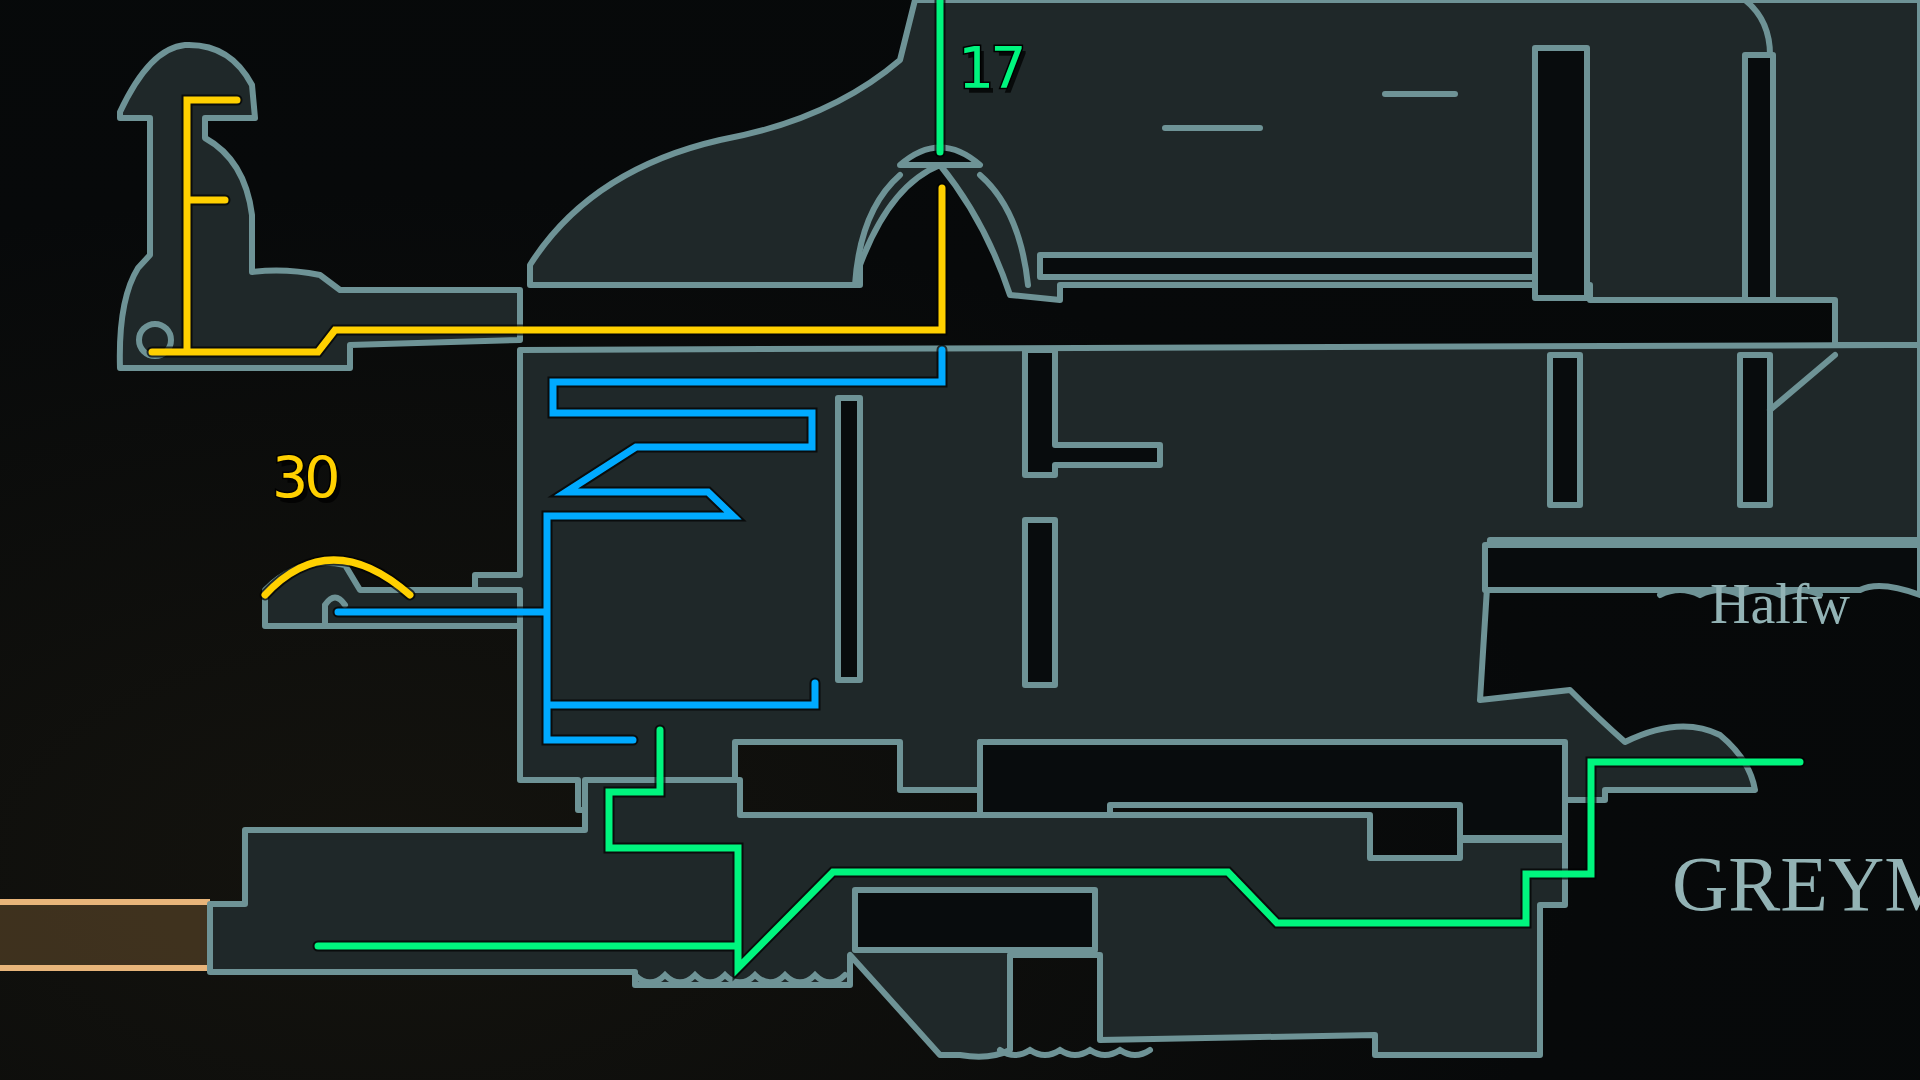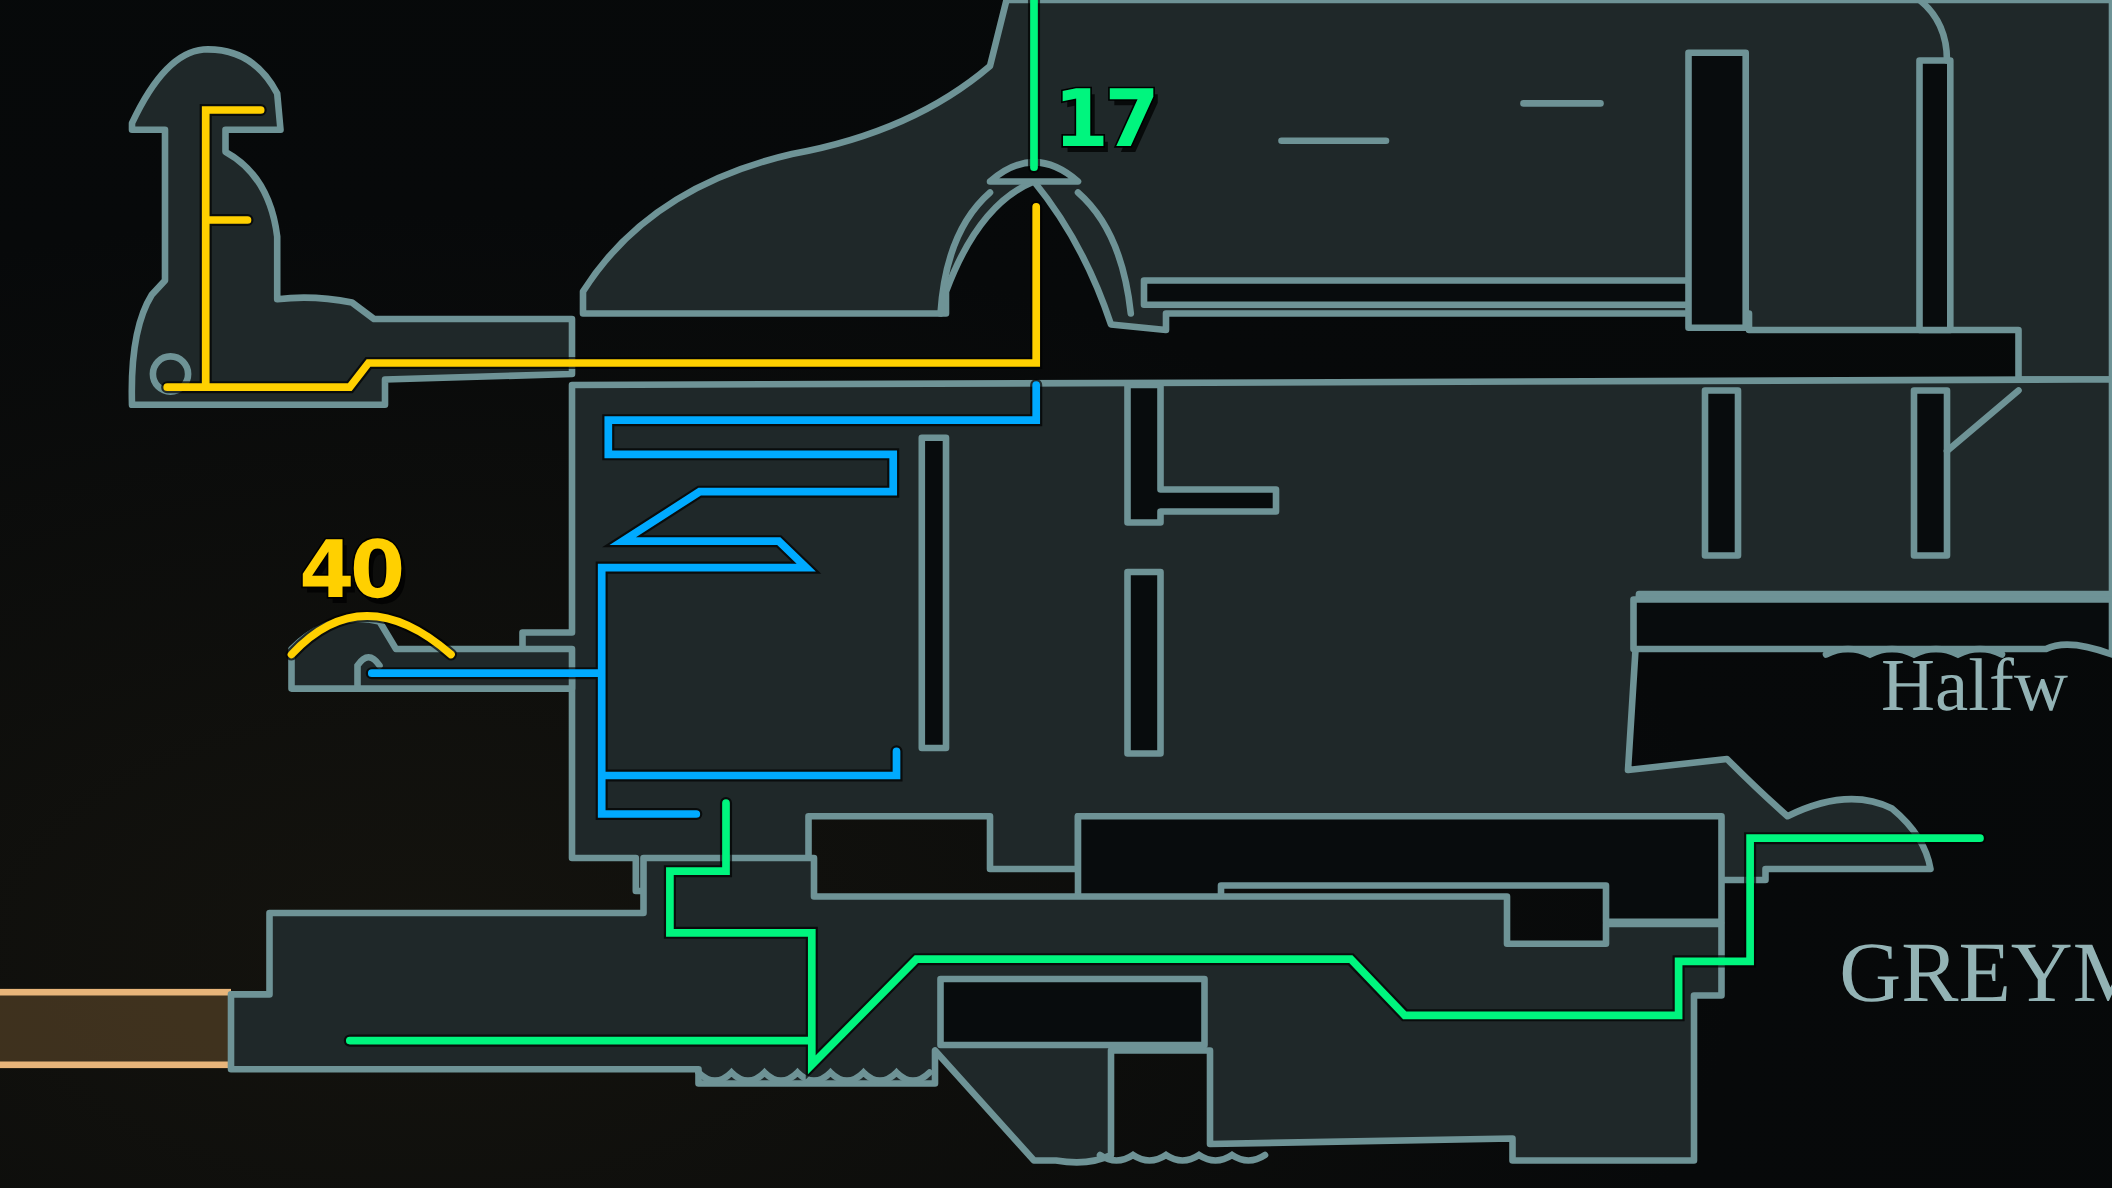--- a/index.html
+++ b/index.html
@@ -4,23 +4,23 @@
 <style>
   html, body { margin:0; padding:0; width:1920px; height:1080px; overflow:hidden; background:#060a0b; }
   #stage { position:relative; width:1920px; height:1080px;
     background: radial-gradient(ellipse at 20% 80%, #14130e 0%, #07090a 55%, #060909 100%); }
   svg { position:absolute; left:0; top:0; }
   .room { fill:#1f2829; stroke:#6e9396; stroke-width:6; stroke-linejoin:round; }
   .hole { fill:#080c0d; stroke:#6e9396; stroke-width:6; stroke-linejoin:round; }
   .wall { stroke:#6e9396; stroke-width:6; stroke-linecap:round; fill:none; }
   .route { fill:none; stroke-width:7; stroke-linecap:round; stroke-linejoin:miter; }
   .route-shadow { fill:none; stroke:#000; stroke-width:11; stroke-linecap:round; opacity:.7; }
-  .marker { position:absolute; font-family:"DejaVu Sans", sans-serif; font-weight:bold; font-size:72px;
+  .marker { position:absolute; font-family:"DejaVu Sans", sans-serif; font-weight:normal; font-size:57px;
     letter-spacing:-4px; line-height:1; -webkit-text-stroke:3px #000; paint-order:stroke fill;
-    text-shadow:4px 5px 0 rgba(0,0,0,.75);margin-top:32px; }
+    text-shadow:4px 5px 0 rgba(0,0,0,.75); }
   .area-label { position:absolute; font-family:"Liberation Serif", "DejaVu Serif", serif; color:#93b3b5; line-height:1; white-space:nowrap; }
   .exit-bar { position:absolute; left:0; top:899px; width:210px; height:72px;
     background:rgba(120,90,50,.45); border-top:6px solid #e8b57a; border-bottom:6px solid #e8b57a; box-sizing:border-box; }
 </style>
 </head>
 <body>
 
 <div id="stage">
 
   <div class="exit-bar"></div>
@@ -72,18 +72,18 @@
     <path class="route-shadow" d="M265 595 Q330 525 410 595"></path>
     <path class="route" stroke="#ffd000" d="M265 595 Q330 525 410 595"></path>
 
     <path class="route-shadow" d="M942 350 L942 382 L553 382 L553 413 L812 413 L812 447 L636 447 L566 492 L708 492 L733 516 L547 516 L547 740 L633 740 M547 612 L338 612 M547 705 L815 705 L815 683"></path>
     <path class="route" stroke="#00aaff" d="M942 350 L942 382 L553 382 L553 413 L812 413 L812 447 L636 447 L566 492 L708 492 L733 516 L547 516 L547 740 L633 740 M547 612 L338 612 M547 705 L815 705 L815 683"></path>
 
     <path class="route-shadow" d="M660 730 L660 792 L609 792 L609 848 L738 848 L738 968 L833 872 L1228 872 L1277 923 L1526 923 L1526 874 L1591 874 L1591 762 L1800 762 M738 946 L318 946"></path>
     <path class="route" stroke="#00f57e" d="M660 730 L660 792 L609 792 L609 848 L738 848 L738 968 L833 872 L1228 872 L1277 923 L1526 923 L1526 874 L1591 874 L1591 762 L1800 762 M738 946 L318 946"></path>
   </svg>
 
-  <div class="area-label" style="left:1710px; top:588px; font-size:68px;">Halfw</div>
+  <div class="area-label" style="left:1710px; top:576px; font-size:56px;">Halfw</div>
   <div class="area-label" style="left:1672px; top:845px; font-size:78px;">GREYM</div>
 
   <div class="marker" style="left:958px; top:40px; color:#00f57e;">17</div>
-  <div class="marker" style="left:272px; top:450px; color:#ffd000;">40</div>
+  <div class="marker" style="left:272px; top:450px; color:#ffd000;">30</div>
 </div>
 
 </body></html>

